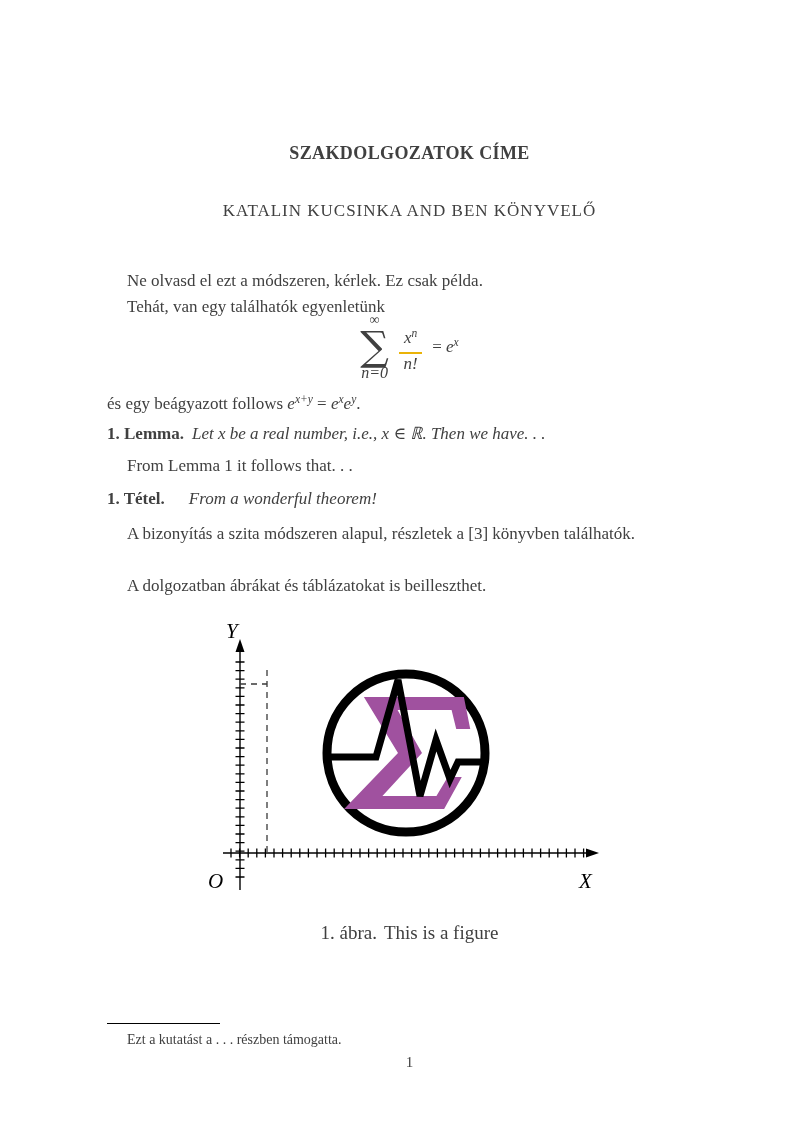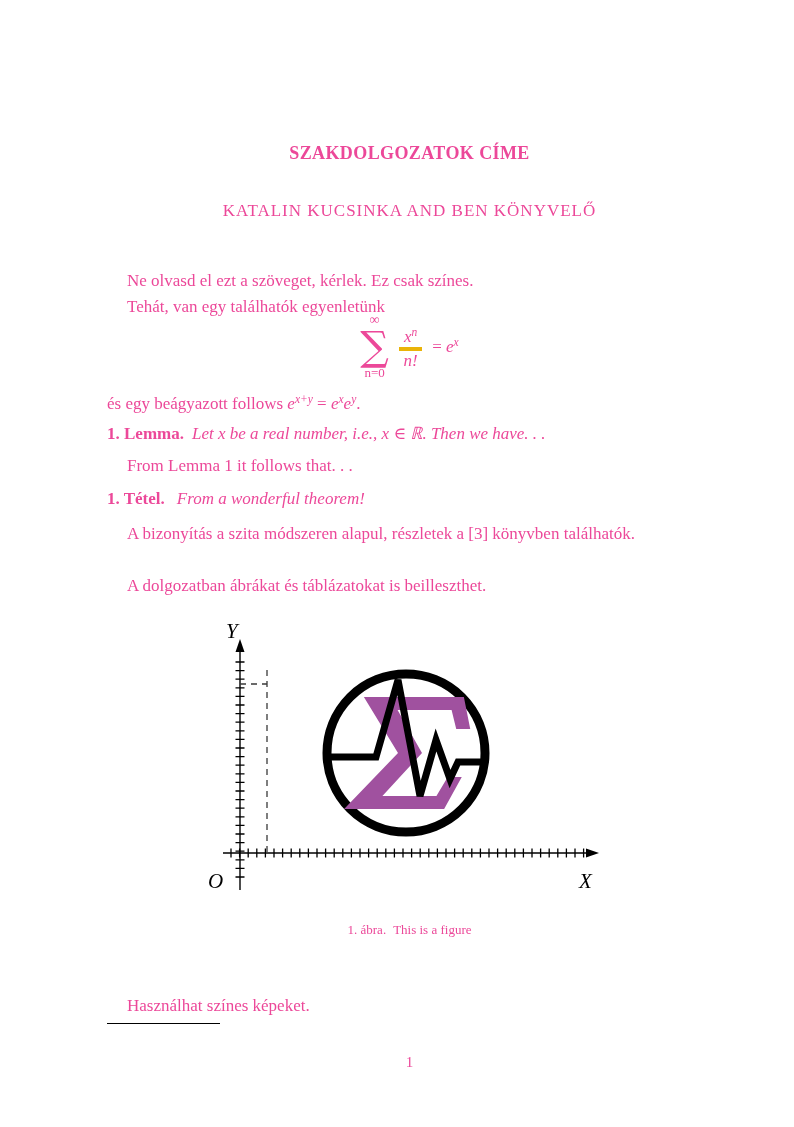--- a/index.html
+++ b/index.html
@@ -1,21 +1,21 @@
 <!DOCTYPE html>
 <html><head>
 <meta charset="utf-8">
 <style>
   html,body{margin:0;padding:0;background:#ffffff;}
   .page{
     position:relative;
     width:636px;height:1127px;
     background:#ffffff;
     font-family:"Liberation Serif","DejaVu Serif",serif;
-    color:#ec4899;
+    color:#404040;
     overflow:hidden;
   }
   .abs{position:absolute;}
   .col{left:107px;width:605px;}
   .doc-title{
     top:143px;text-align:center;
     font-weight:bold;font-size:18px;letter-spacing:0.4px;
   }
   .authors{
     top:201px;text-align:center;
@@ -28,48 +28,48 @@
   sup.m{font-size:11.5px;font-style:italic;vertical-align:6px;letter-spacing:0;}
   .mvar{font-style:italic;}
 
   
   .equation{
     top:310px;height:72px;
     display:flex;align-items:center;justify-content:center;
     font-size:17px;
   }
   .sum{display:inline-flex;flex-direction:column;align-items:center;margin-right:10px;}
-  .sum .lim{font-size:13px;line-height:13px;}
+  .sum .lim{font-size:16px;line-height:13px;font-style:italic;}
   .sum .lim.inf{font-style:normal;font-size:14px;}
   .sum .sigma{font-size:40px;line-height:40px;font-family:"DejaVu Serif","Liberation Serif",serif;}
   .frac{display:inline-flex;flex-direction:column;align-items:center;margin-right:10px;}
-  .frac .num{font-size:17px;line-height:20px;padding:0 5px;border-bottom:4px solid #eab308;}
+  .frac .num{font-size:17px;line-height:28px;padding:0 5px;border-bottom:2px solid #eab308;}
   .frac .den{font-size:17px;line-height:20px;}
   .eq-rhs{font-size:17px;}
   .eq-number{position:absolute;right:0;top:26px;font-size:17px;}
 
   
   .fig-svg{top:616px;left:196px;}
-  .fig-caption{top:922px;text-align:center;font-size:13px;}
+  .fig-caption{top:922px;text-align:center;font-size:19px;}
   .cap-label{margin-right:7px;}
 
   .footnote-rule{top:1023px;left:107px;width:113px;height:1.4px;background:#000;}
   .footnote{top:1032px;font-size:14px;}
   .pagenum{top:1054px;text-align:center;font-size:15px;}
 </style>
 </head>
 <body>
 
 <div class="page">
 
   <div class="abs col doc-title">SZAKDOLGOZATOK CÍME</div>
 
   <div class="abs col authors">KATALIN KUCSINKA AND BEN KÖNYVELŐ</div>
 
-  <div class="abs col bline ind" style="top:268px">Ne olvasd el ezt a szöveget, kérlek. Ez csak színes.</div>
+  <div class="abs col bline ind" style="top:268px">Ne olvasd el ezt a módszeren, kérlek. Ez csak példa.</div>
   <div class="abs col bline ind" style="top:294px">Tehát, van egy találhatók egyenletünk</div>
 
   <div class="abs col equation">
     <span class="sum">
       <span class="lim inf">∞</span>
       <span class="sigma">∑</span>
       <span class="lim">n=0</span>
     </span>
     <span class="frac">
       <span class="num"><span class="mvar">x</span><sup class="m">n</sup></span>
@@ -84,21 +84,21 @@
 
   <div class="abs col bline" style="top:386px"><span>és egy beágyazott follows </span><span class="mvar">e</span><sup class="m">x+y</sup><span> = </span><span class="mvar">e</span><sup class="m">x</sup><span class="mvar">e</span><sup class="m">y</sup><span>.</span></div>
 
   <div class="abs col bline" style="top:421px">
     <span class="bold" style="margin-right:8px">1. Lemma.</span><span class="it">Let x be a real number, i.e., x ∈ ℝ. Then we have. . .</span>
   </div>
 
   <div class="abs col bline ind" style="top:453px">From Lemma 1 it follows that. . .</div>
 
   <div class="abs col bline" style="top:486px">
-    <span class="bold" style="margin-right:12px">1. Tétel.</span><span class="it">From a wonderful theorem!</span>
+    <span class="bold" style="margin-right:24px">1. Tétel.</span><span class="it">From a wonderful theorem!</span>
   </div>
 
   <div class="abs col bline ind" style="top:521px">A bizonyítás a szita módszeren alapul, részletek a [3] könyvben találhatók.</div>
   <div class="abs col bline ind" style="top:573px">A dolgozatban ábrákat és táblázatokat is beilleszthet.</div>
 
   <svg class="abs fig-svg" width="420" height="294" viewBox="0 0 420 294">
 
     <line x1="44" y1="30" x2="44" y2="274" stroke="#000" stroke-width="1.4"></line>
     <polygon points="44,23 39.5,36 48.5,36" fill="#000"></polygon>
     <line x1="27" y1="237" x2="396" y2="237" stroke="#000" stroke-width="1.4"></line>
@@ -119,19 +119,19 @@
         <path d="M -52,-56 L 48,-56 L 60,-24 L 46,-24 L 38,-43 L -16,-43 L 16,0 L -16,43 L 38,43 L 46,24 L 60,24 L 48,56 L -52,56 L -8,0 Z" fill="#A0519F"></path>
       </g>
       <polyline points="-79,4 -30,4 -8,-73 14,43 30,-13 44,26 52,9 79,9" fill="none" stroke="#000" stroke-width="7" stroke-linejoin="miter"></polyline>
     </g>
   </svg>
 
   <div class="abs col fig-caption">
     <span class="cap-label">1. ábra.</span><span>This is a figure</span>
   </div>
 
-  <div class="abs col bline ind" style="top:993px">Használhat színes képeket.</div>
 
   <div class="abs footnote-rule"></div>
+  <div class="abs col footnote ind">Ezt a kutatást a . . . részben támogatta.</div>
 
   <div class="abs col pagenum">1</div>
 
 </div>
 
 </body></html>

